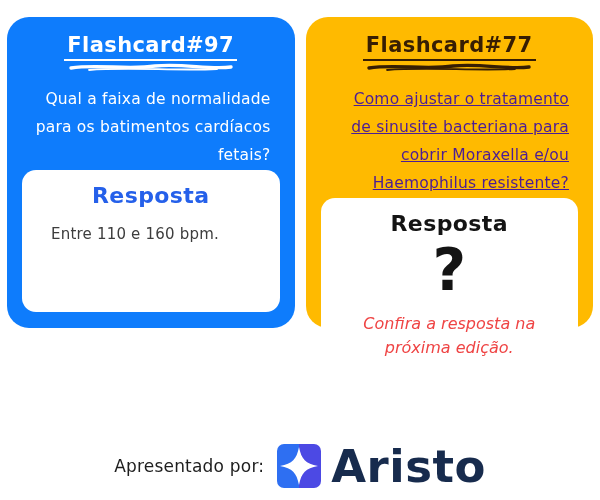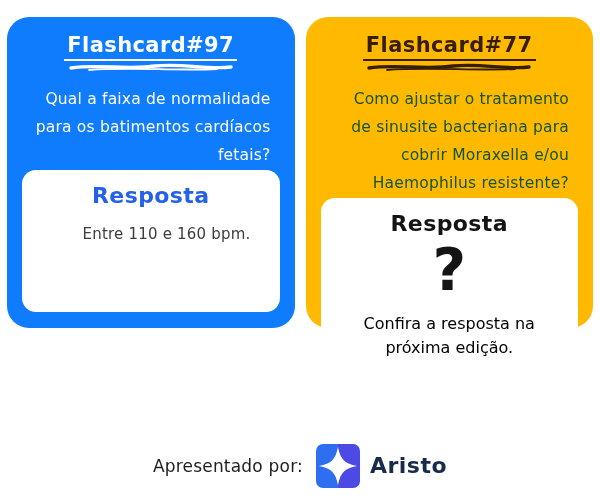--- a/index.html
+++ b/index.html
@@ -24,32 +24,32 @@
   .scribble{display:block;margin:1px auto 0;}
   .question{
     padding:14px 24px 0 24px;font-size:15.5px;line-height:1.8;font-weight:500;
     letter-spacing:.2px;text-align:right;
   }
   .panel{
     margin:auto 15px 16px 15px;background:#ffffff;border-radius:14px;
     height:203px;box-sizing:border-box;padding:13px 29px;
   }
   .panel-title{text-align:center;font-size:22px;font-weight:bold;letter-spacing:.4px;}
-  .answer-text{margin-top:17px;font-size:15px;letter-spacing:.2px;text-align:right;}
+  .answer-text{margin-top:17px;font-size:15px;letter-spacing:.2px;}
   .panel-center{text-align:center;}
   .qmark{font-size:58px;font-weight:bold;line-height:1.05;margin-top:4px;}
   .teaser{font-size:16px;line-height:1.45;margin-top:12px;padding:0 6px;}
   .footer{
     position:absolute;left:0;top:437px;width:600px;height:58px;
     display:flex;align-items:center;justify-content:center;gap:13px;
   }
   .presented{font-size:17px;letter-spacing:.2px;}
   .logo{width:44px;height:44px;border-radius:7px;overflow:hidden;flex:0 0 auto;}
   .logo svg{display:block;}
-  .brand{font-size:22px;font-weight:bold;letter-spacing:.5px;line-height:1;}
+  .brand{font-size:45px;font-weight:bold;letter-spacing:.5px;line-height:1;}
   .brand-link{display:flex;align-items:center;gap:10px;cursor:pointer;}
 </style>
 </head>
 <body style="background: rgb(255, 255, 255);">
 
 <div class="cards-row">
 
   <div class="card" style="background: rgb(14, 124, 252);">
     <div class="title-wrap" style="color: rgb(255, 255, 255);">
       <span class="card-title">Flashcard#97</span>
@@ -66,25 +66,25 @@
   </div>
 
   <div class="card" style="background: rgb(255, 186, 0);">
     <div class="title-wrap" style="color: rgb(55, 30, 3);">
       <span class="card-title">Flashcard#77</span>
       <svg class="scribble" width="168" height="10" viewBox="0 0 168 10">
         <path d="M4,6 C30,2 62,8 88,4 C116,1 142,8 164,5" fill="none" stroke="currentColor" stroke-width="3.4" stroke-linecap="round"></path>
         <path d="M22,8 C60,5 112,9 150,7" fill="none" stroke="currentColor" stroke-width="1.8" stroke-linecap="round"></path>
       </svg>
     </div>
-    <div class="question" style="color: #14532d;">Como ajustar o tratamento de sinusite bacteriana para cobrir Moraxella e/ou Haemophilus resistente?</div>
+    <div class="question" style="color: #4c1d95; text-decoration: underline;">Como ajustar o tratamento de sinusite bacteriana para cobrir Moraxella e/ou Haemophilus resistente?</div>
     <div class="panel panel-center">
       <div class="panel-title" style="color: rgb(20, 20, 20);">Resposta</div>
       <div class="qmark" style="color: rgb(20, 20, 20);">?</div>
-      <div class="teaser" style="color: #000000;">Confira a resposta na próxima edição.</div>
+      <div class="teaser" style="color: #ef4444; font-style: italic;">Confira a resposta na próxima edição.</div>
     </div>
   </div>
 
 </div>
 
 <div class="footer">
   <span class="presented" style="color: rgb(30, 30, 30);">Apresentado por:</span>
   <span class="brand-link">
     <span class="logo">
       <svg width="44" height="44" viewBox="0 0 44 44">

